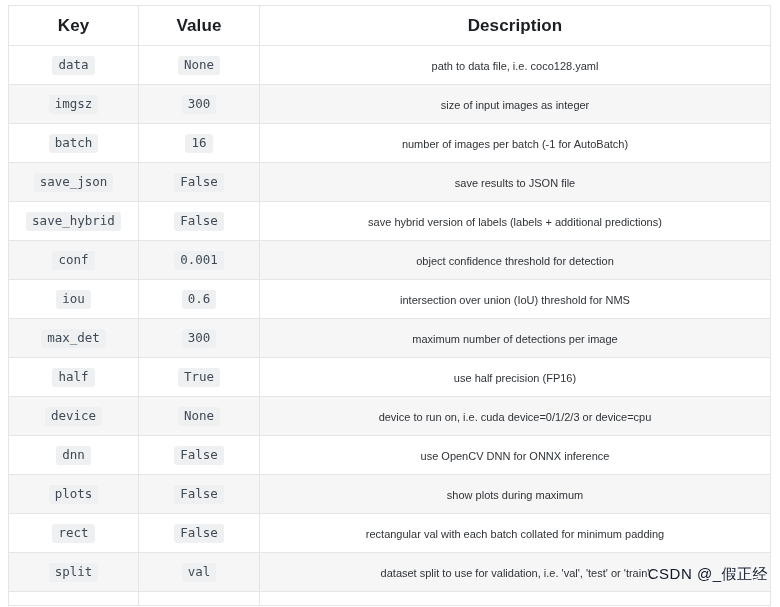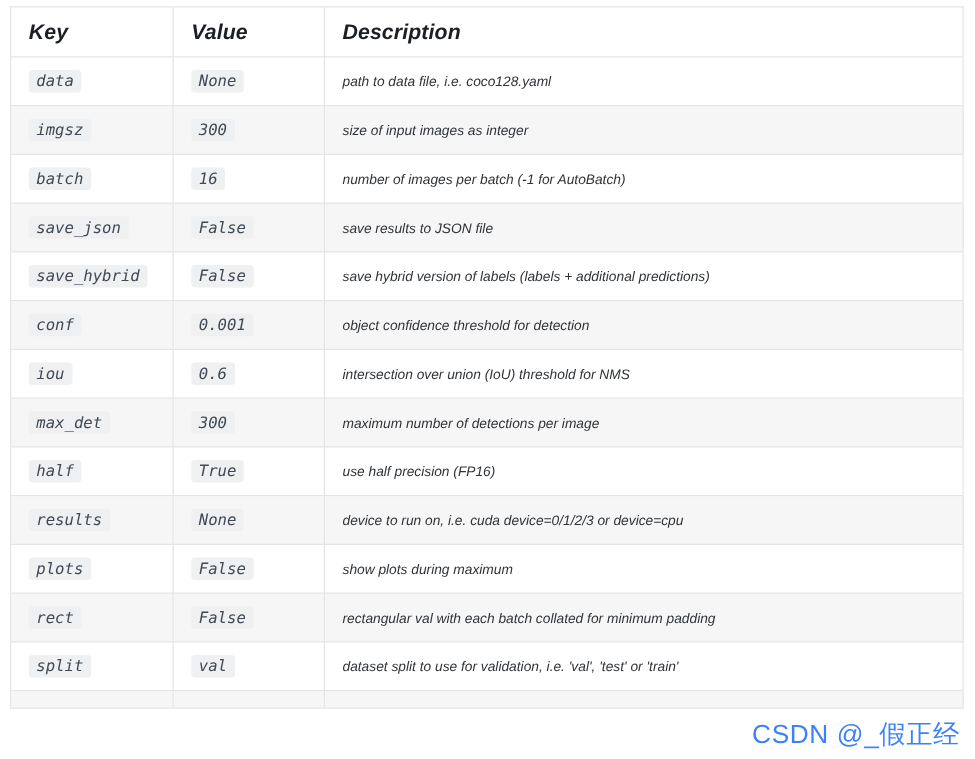--- a/index.html
+++ b/index.html
@@ -33,26 +33,25 @@
   }
 
   table.args-table col.col-key   { width: 130px; }
   table.args-table col.col-value { width: 121px; }
   table.args-table col.col-desc  { width: 511px; }
 
   table.args-table th,
   table.args-table td {
     border-right: 1px solid #e3e5e7;
     border-bottom: 1px solid #e3e5e7;
-    text-align: left;
+    text-align: center;
     vertical-align: middle;
     padding: 0 14px;
     height: 39px;
     box-sizing: border-box;
-    font-style: italic;
   }
   table.args-table th:last-child,
   table.args-table td:last-child {
     border-right: none;
   }
 
   table.args-table thead th {
     font-size: 17px;
     font-weight: bold;
     color: #1b1f23;
@@ -86,23 +85,23 @@
 
   
   tr.partial-row td {
     height: 14px;
     border-bottom: none;
   }
 
   #watermark {
     position: absolute;
     right: 12px;
-    bottom: 6px;
-    font-size: 21px;
-    color: #3b82f6;
+    bottom: 23px;
+    font-size: 15px;
+    color: #0f172a;
     font-family: "Liberation Sans", sans-serif;
     letter-spacing: 0.5px;
     white-space: nowrap;
     pointer-events: none;
   }
 </style>
 </head>
 <body>
 
 <div id="page-wrap">
@@ -160,23 +159,28 @@
           <td><span class="code-chip">max_det</span></td>
           <td><span class="code-chip">300</span></td>
           <td><span class="desc-text">maximum number of detections per image</span></td>
         </tr>
         <tr>
           <td><span class="code-chip">half</span></td>
           <td><span class="code-chip">True</span></td>
           <td><span class="desc-text">use half precision (FP16)</span></td>
         </tr>
         <tr>
-          <td><span class="code-chip">results</span></td>
+          <td><span class="code-chip">device</span></td>
           <td><span class="code-chip">None</span></td>
           <td><span class="desc-text">device to run on, i.e. cuda device=0/1/2/3 or device=cpu</span></td>
+        </tr>
+        <tr>
+          <td><span class="code-chip">dnn</span></td>
+          <td><span class="code-chip">False</span></td>
+          <td><span class="desc-text">use OpenCV DNN for ONNX inference</span></td>
         </tr>
         <tr>
           <td><span class="code-chip">plots</span></td>
           <td><span class="code-chip">False</span></td>
           <td><span class="desc-text">show plots during maximum</span></td>
         </tr>
         <tr>
           <td><span class="code-chip">rect</span></td>
           <td><span class="code-chip">False</span></td>
           <td><span class="desc-text">rectangular val with each batch collated for minimum padding</span></td>

